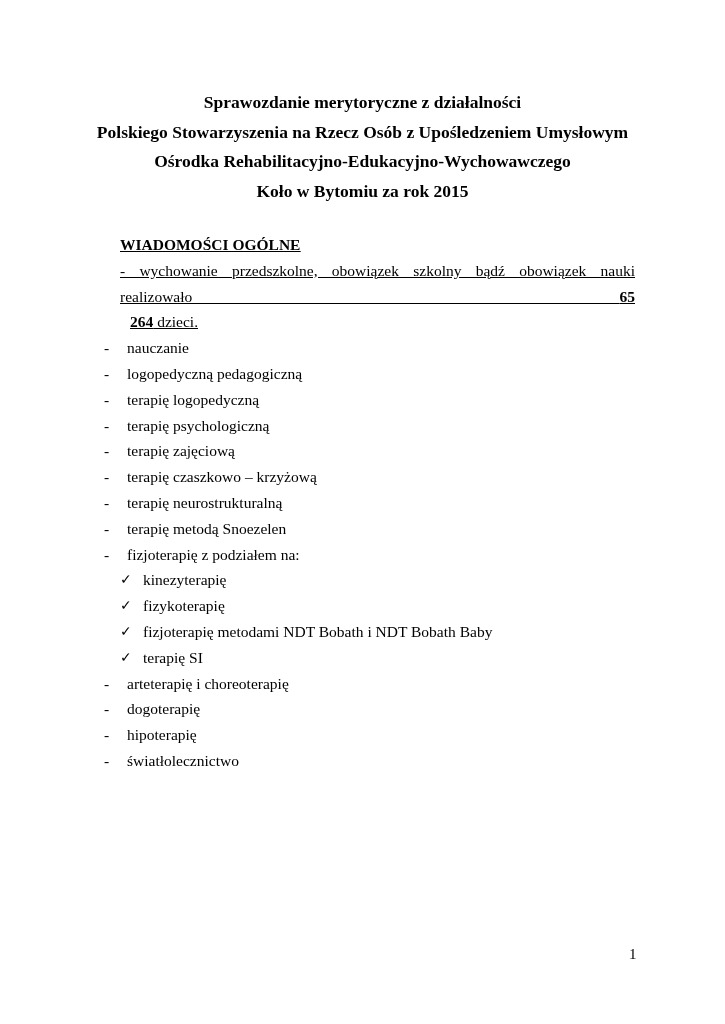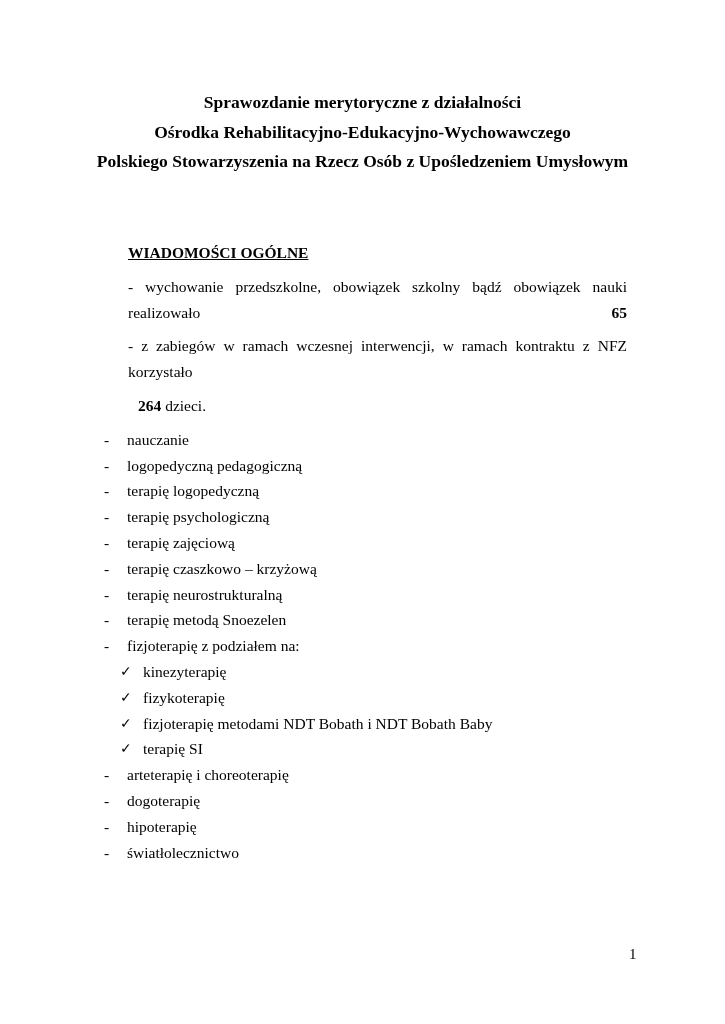--- a/index.html
+++ b/index.html
@@ -24,21 +24,21 @@
     line-height: 29.5px;
   }
   .content {
     position: absolute;
     top: 232px;
     left: 120px;
     width: 515px;
     font-size: 15.5px;
     line-height: 25.8px;
   }
-  .content p { margin: 8px; }
+  .content p { margin: 0; text-decoration: underline; }
   .section-heading { font-weight: 700; }
   .section-heading .heading-text { text-decoration: underline; }
   .bold { font-weight: 700; }
   .justify-line { text-align: justify; text-align-last: justify; }
   .indent-small { padding-left: 10px; }
   .dash-item { position: relative; padding-left: 7px; }
   .dash-item .marker {
     position: absolute;
     left: -16px;
     top: 0;
@@ -57,33 +57,33 @@
     font-size: 15px;
   }
 </style>
 </head>
 <body>
 
 <div class="page">
 
   <div class="title-block">
     <div class="title-line">Sprawozdanie merytoryczne  z działalności</div>
+    <div class="title-line">Polskiego Stowarzyszenia na Rzecz Osób z Upośledzeniem Umysłowym</div>
     <div class="title-line">Ośrodka Rehabilitacyjno-Edukacyjno-Wychowawczego</div>
-    <div class="title-line">Polskiego Stowarzyszenia na Rzecz Osób z Upośledzeniem Umysłowym</div>
+    <div class="title-line">Koło w Bytomiu za rok 2015</div>
   </div>
 
   <div class="content">
 
     <p class="section-heading"><span class="heading-text">WIADOMOŚCI OGÓLNE</span></p>
 
 
     <p class="line justify-line"><span>- wychowanie przedszkolne, obowiązek szkolny bądź obowiązek nauki  realizowało </span><span class="bold">65</span></p>
 
 
-    <p class="line justify-line">- z zabiegów w ramach wczesnej interwencji, w ramach kontraktu z NFZ korzystało</p>
 
     <p class="line indent-small"><span class="bold">264</span><span> dzieci.</span></p>
 
 
     <div class="dash-item"><span class="marker">-</span><span>nauczanie</span></div>
     <div class="dash-item"><span class="marker">-</span><span>logopedyczną pedagogiczną</span></div>
     <div class="dash-item"><span class="marker">-</span><span>terapię logopedyczną</span></div>
     <div class="dash-item"><span class="marker">-</span><span>terapię psychologiczną</span></div>
     <div class="dash-item"><span class="marker">-</span><span>terapię zajęciową</span></div>
     <div class="dash-item"><span class="marker">-</span><span>terapię czaszkowo – krzyżową</span></div>

